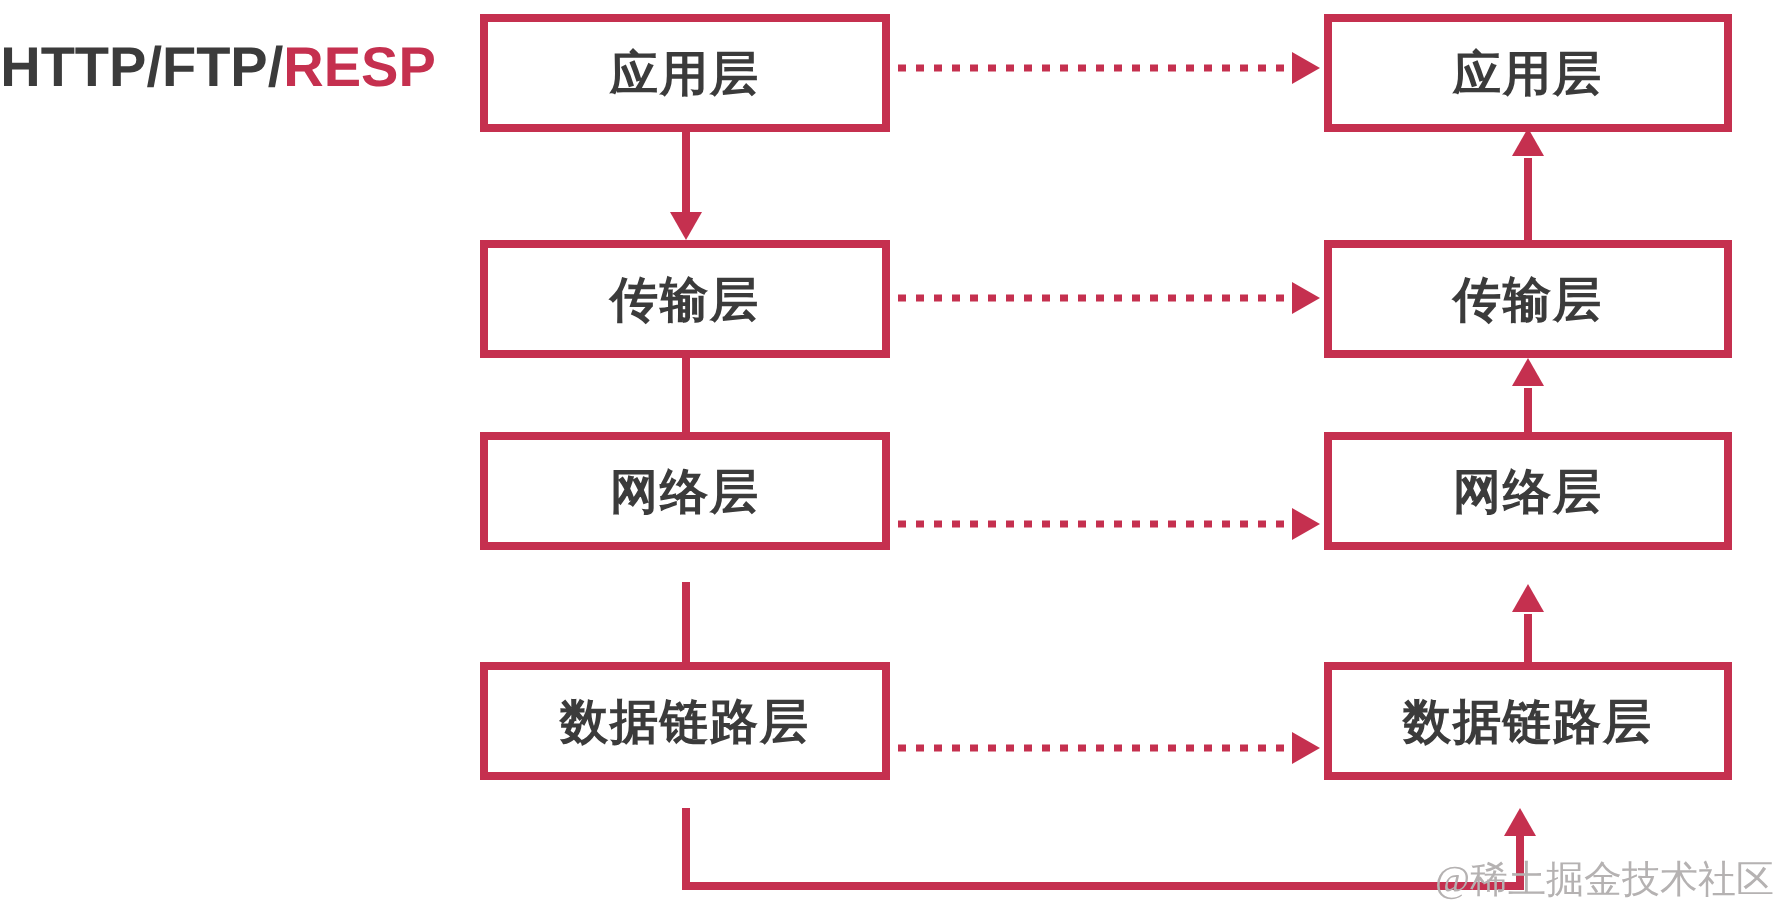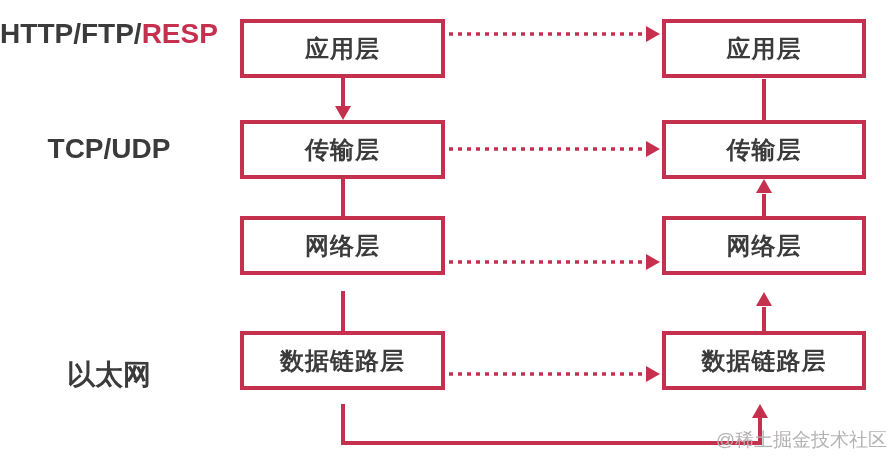--- a/index.html
+++ b/index.html
@@ -49,35 +49,35 @@
     display: flex;
     align-items: center;
     justify-content: center;
     font-weight: bold;
     font-size: 24px;
     letter-spacing: 1px;
     color: var(--text);
   }
   .col-left  { left: 240px; }
   .col-right { left: 662px; width: 204px; }
-  .row-0 { top: 19px; }
+  .row-0 { top: 7px; }
   .row-1 { top: 120px; }
   .row-2 { top: 216px; }
   .row-3 { top: 331px; }
   .label-0 { top: 17px; }
   .label-1 { top: 132px; }
   .label-2 { top: 245px; }
   .label-3 { top: 358px; }
   .watermark {
     position: absolute;
     right: 3px;
     bottom: 3px;
     font-size: 19px;
     color: var(--watermark);
-    font-family: Liberation Sans, sans-serif;
+    font-family: Liberation Serif, serif;
     white-space: nowrap;
   }
 </style>
 </head>
 <body>
 
 <div class="canvas">
 
   <svg class="connectors" viewBox="0 0 890 456">
 
@@ -102,22 +102,20 @@
     <line class="dotted" x1="449" y1="262" x2="645" y2="262"></line>
     <polygon class="head" points="646,254 646,270 660,262"></polygon>
     <line class="dotted" x1="449" y1="374" x2="645" y2="374"></line>
     <polygon class="head" points="646,366 646,382 660,374"></polygon>
 
     <polyline class="solid" points="343,404 343,443 760,443 760,417"></polyline>
     <polygon class="head" points="752,418 768,418 760,404"></polygon>
   </svg>
 
   <div class="proto-label label-0"><span>HTTP/FTP/</span><span class="highlight">RESP</span></div>
-  <div class="proto-label label-1"><span>TCP/UDP</span><span class="highlight"></span></div>
-  <div class="proto-label label-3"><span>以太网</span><span class="highlight"></span></div>
 
   <div class="layer-box col-left row-0">应用层</div>
   <div class="layer-box col-left row-1">传输层</div>
   <div class="layer-box col-left row-2">网络层</div>
   <div class="layer-box col-left row-3">数据链路层</div>
 
   <div class="layer-box col-right row-0">应用层</div>
   <div class="layer-box col-right row-1">传输层</div>
   <div class="layer-box col-right row-2">网络层</div>
   <div class="layer-box col-right row-3">数据链路层</div>

